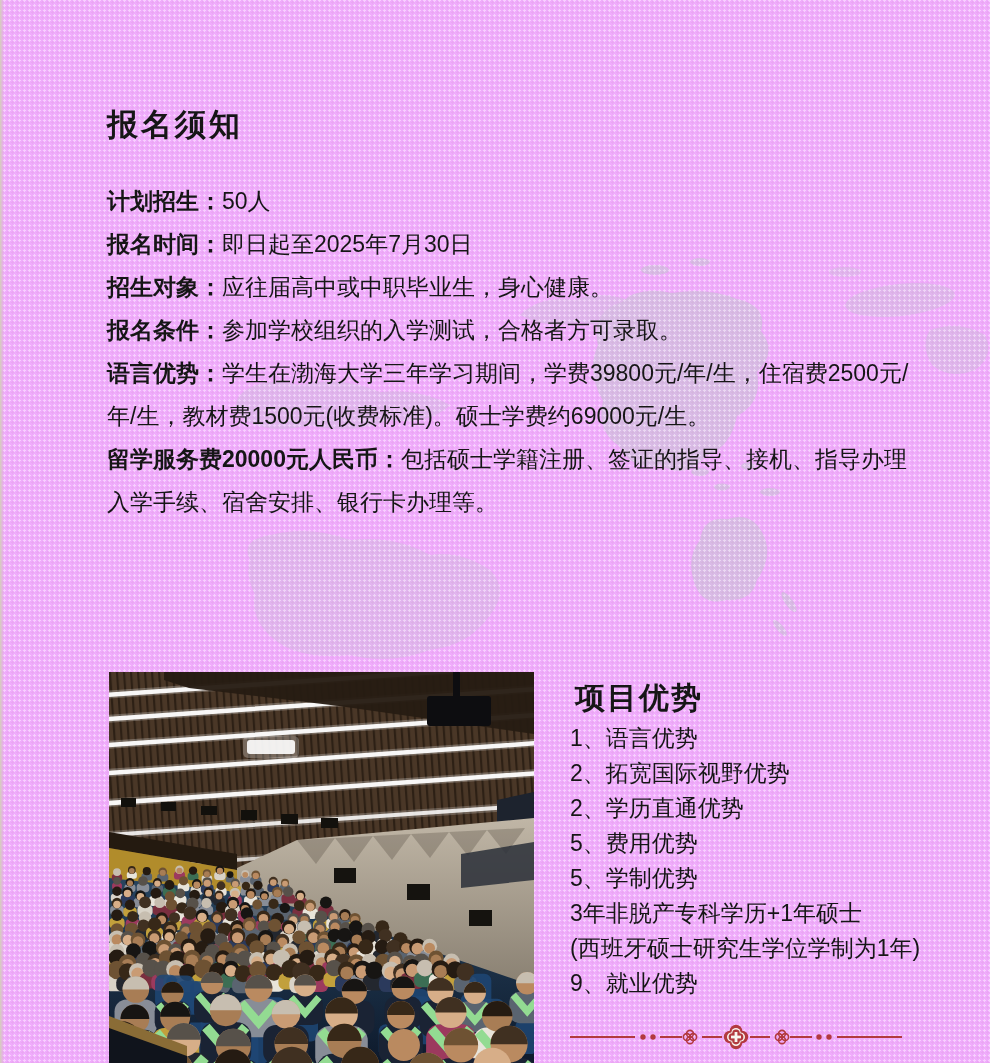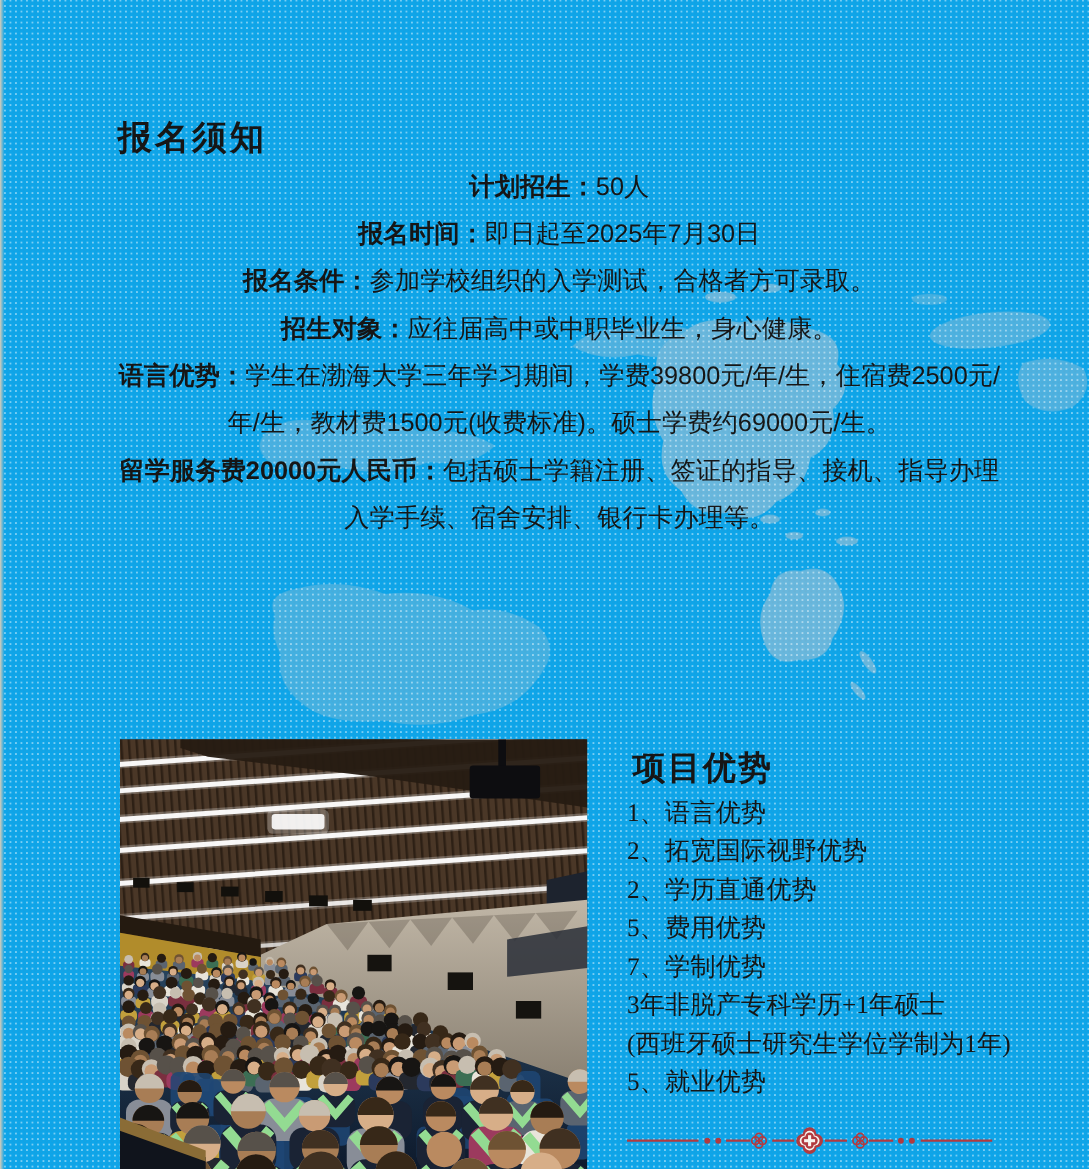--- a/index.html
+++ b/index.html
@@ -1,43 +1,43 @@
 <!DOCTYPE html>
 <html><head>
 <meta charset="utf-8">
 <style>
   html,body{margin:0;padding:0;background:#e9e6de;}
   .page{
     position:relative;width:990px;height:1063px;overflow:hidden;
-    background:#0ea5e9;color:#161616;
+    background:#f0abfc;color:#161616;
     font-family:"Liberation Sans","DejaVu Sans",sans-serif;
   }
   .texture{
     position:absolute;inset:0;z-index:2;pointer-events:none;opacity:.75;
     background-image:
       radial-gradient(rgba(150,138,115,0.08) 1px,transparent 1.3px),
       radial-gradient(rgba(255,255,255,0.6) 1px,transparent 1.3px);
     background-size:5px 5px,5px 5px;
     background-position:0 0,2px 3px;
   }
   .edge{position:absolute;left:0;top:0;bottom:0;width:4px;z-index:3;
     background:linear-gradient(90deg,#d4ccba,rgba(212,204,186,0));}
   .map{position:absolute;left:0;top:0;z-index:1;}
   .notice-title{position:absolute;left:107px;top:104px;margin:0;z-index:4;
     font-size:31px;font-weight:700;letter-spacing:3px;}
-  .notice-body{position:absolute;left:107px;top:148px;width:803px;z-index:4;
-    font-size:23px;line-height:43px;text-align:center;}
+  .notice-body{position:absolute;left:107px;top:180px;width:803px;z-index:4;
+    font-size:23px;line-height:43px;}
   .notice-item{margin:0;}
   .lbl{font-weight:700;}
   .photo{position:absolute;left:109px;top:672px;width:425px;height:391px;z-index:4;overflow:hidden;}
   .adv-title{position:absolute;left:563px;top:666px;margin:12px;z-index:4;
     font-size:30px;font-weight:700;letter-spacing:2px;}
   .adv-list{position:absolute;left:570px;top:721px;z-index:4;
     font-size:23px;line-height:35px;}
-  .adv-item{white-space:nowrap;font-family:Liberation Serif, serif;}
+  .adv-item{white-space:nowrap;}
   .divider{position:absolute;left:556px;top:1017px;z-index:4;}
 </style>
 </head>
 <body>
 
 <div class="page">
 
   <svg class="map" width="990" height="1063" viewBox="0 0 990 1063">
     <g fill="#c3c9d1" opacity="0.5">
       <path d="M598,345 Q590,312 622,302 Q638,286 672,293 Q708,287 737,299 Q768,306 761,331 Q778,352 757,372 Q763,402 737,416 Q731,447 706,456 Q687,479 661,466 Q632,471 619,446 Q596,431 603,401 Q586,371 598,345 Z"></path>
@@ -60,22 +60,22 @@
   </svg>
 
   <div class="texture"></div>
   <div class="edge"></div>
 
   <h1 class="notice-title">报名须知</h1>
 
   <div class="notice-body">
     <p class="notice-item"><b class="lbl">计划招生：</b><span>50人</span></p>
     <p class="notice-item"><b class="lbl">报名时间：</b><span>即日起至2025年7月30日</span></p>
+    <p class="notice-item"><b class="lbl">招生对象：</b><span>应往届高中或中职毕业生，身心健康。</span></p>
     <p class="notice-item"><b class="lbl">报名条件：</b><span>参加学校组织的入学测试，合格者方可录取。</span></p>
-    <p class="notice-item"><b class="lbl">招生对象：</b><span>应往届高中或中职毕业生，身心健康。</span></p>
     <p class="notice-item"><b class="lbl">语言优势：</b><span>学生在渤海大学三年学习期间，学费39800元/年/生，住宿费2500元/年/生，教材费1500元(收费标准)。硕士学费约69000元/生。</span></p>
     <p class="notice-item"><b class="lbl">留学服务费20000元人民币：</b><span>包括硕士学籍注册、签证的指导、接机、指导办理入学手续、宿舍安排、银行卡办理等。</span></p>
   </div>
 
   <div class="photo">
     <svg width="425" height="391" viewBox="0 0 425 391">
       <defs>
         <pattern id="slats" width="7" height="12" patternUnits="userSpaceOnUse">
           <rect width="7" height="12" fill="#4a3727"></rect>
           <rect width="2.2" height="12" fill="#2d2015"></rect>
@@ -785,24 +785,24 @@
       <polygon points="0,344 78,374 78,384 0,356" fill="#8a6c36"></polygon>
     </svg>
   </div>
 
   <h2 class="adv-title">项目优势</h2>
   <div class="adv-list">
     <div class="adv-item">1、语言优势</div>
     <div class="adv-item">2、拓宽国际视野优势</div>
     <div class="adv-item">2、学历直通优势</div>
     <div class="adv-item">5、费用优势</div>
-    <div class="adv-item">7、学制优势</div>
+    <div class="adv-item">5、学制优势</div>
     <div class="adv-item">3年非脱产专科学历+1年硕士</div>
     <div class="adv-item">(西班牙硕士研究生学位学制为1年)</div>
-    <div class="adv-item">5、就业优势</div>
+    <div class="adv-item">9、就业优势</div>
   </div>
 
   <svg class="divider" width="360" height="40" viewBox="0 0 360 40" style="color:#b23a3f">
     <g stroke="currentColor" fill="none" stroke-width="2">
       <line x1="14" y1="20" x2="79" y2="20"></line>
       <line x1="104" y1="20" x2="126" y2="20"></line>
       <line x1="146" y1="20" x2="166" y2="20"></line>
       <line x1="194" y1="20" x2="214" y2="20"></line>
       <line x1="234" y1="20" x2="256" y2="20"></line>
       <line x1="281" y1="20" x2="346" y2="20"></line>

